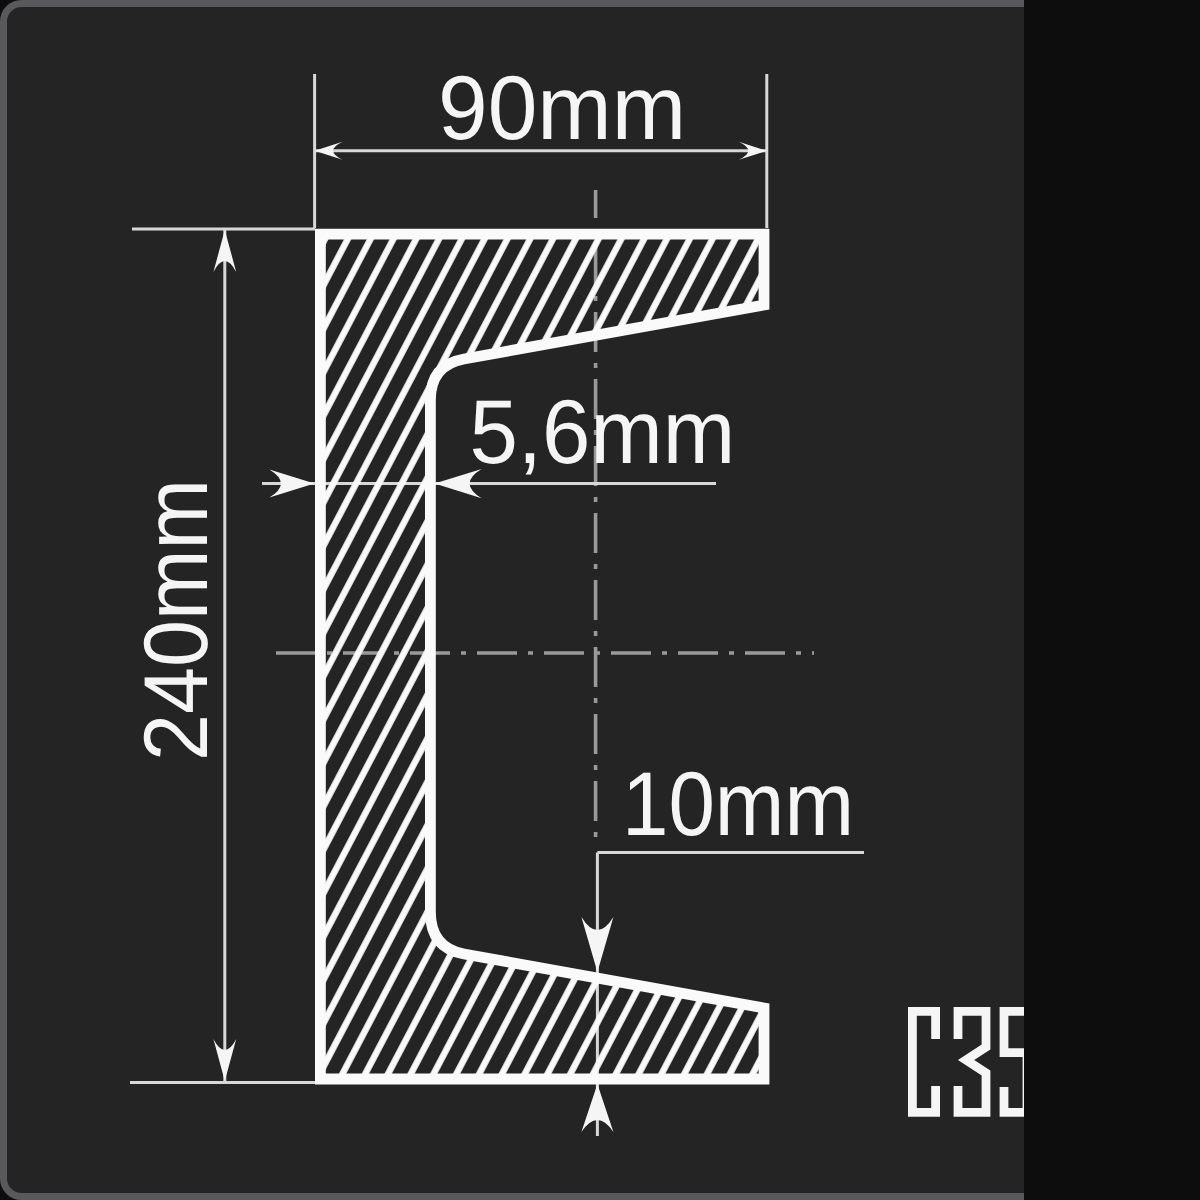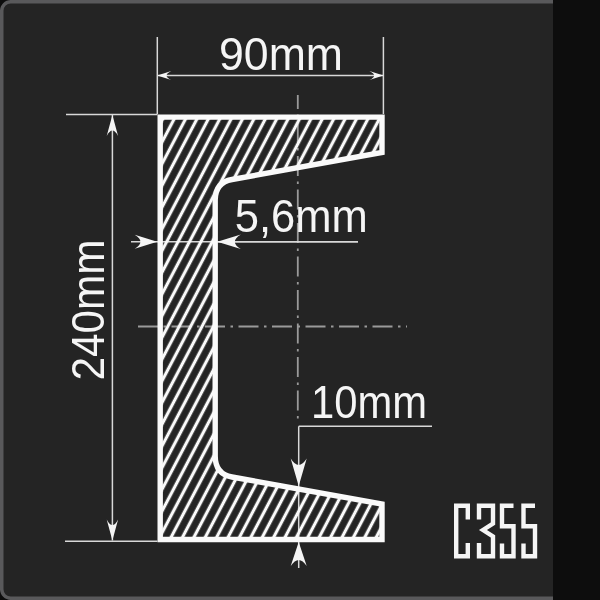--- a/index.html
+++ b/index.html
@@ -1,16 +1,16 @@
 <!DOCTYPE html>
 <html><head>
 <meta charset="utf-8">
 <style>
   html,body{margin:0;padding:0;background:#0d0d0d;}
-  .wrap{width:553px;height:600px;position:relative;overflow:hidden;}
+  .wrap{width:512px;height:600px;position:relative;overflow:hidden;}
   svg{display:block;}
   text{font-family:"Liberation Sans", sans-serif;fill:#f5f5f5;}
 </style>
 </head>
 <body>
 <div class="wrap">
 <svg width="600" height="600" viewBox="0 0 600 600">
   <rect x="0" y="0" width="600" height="600" fill="#0d0d0d"></rect>
   <rect x="1.75" y="1.75" width="596.5" height="596.5" rx="9" fill="#242424" stroke="#59595b" stroke-width="3.5"></rect>
 

